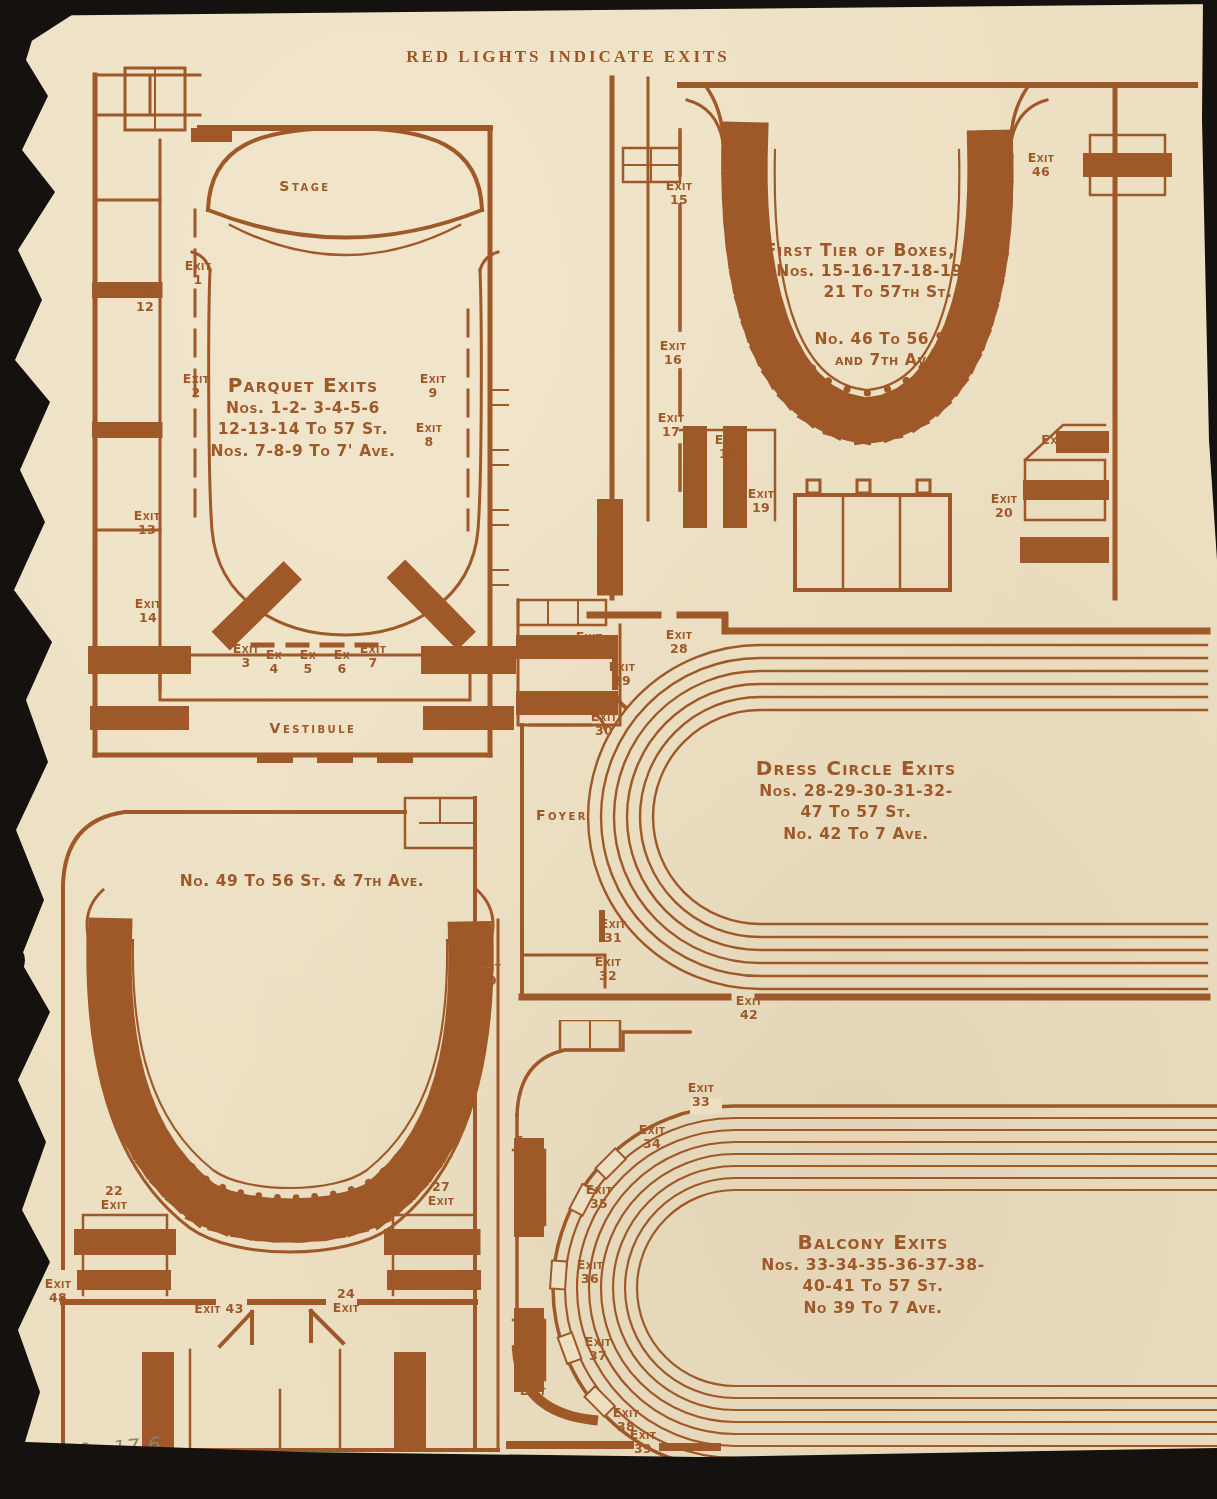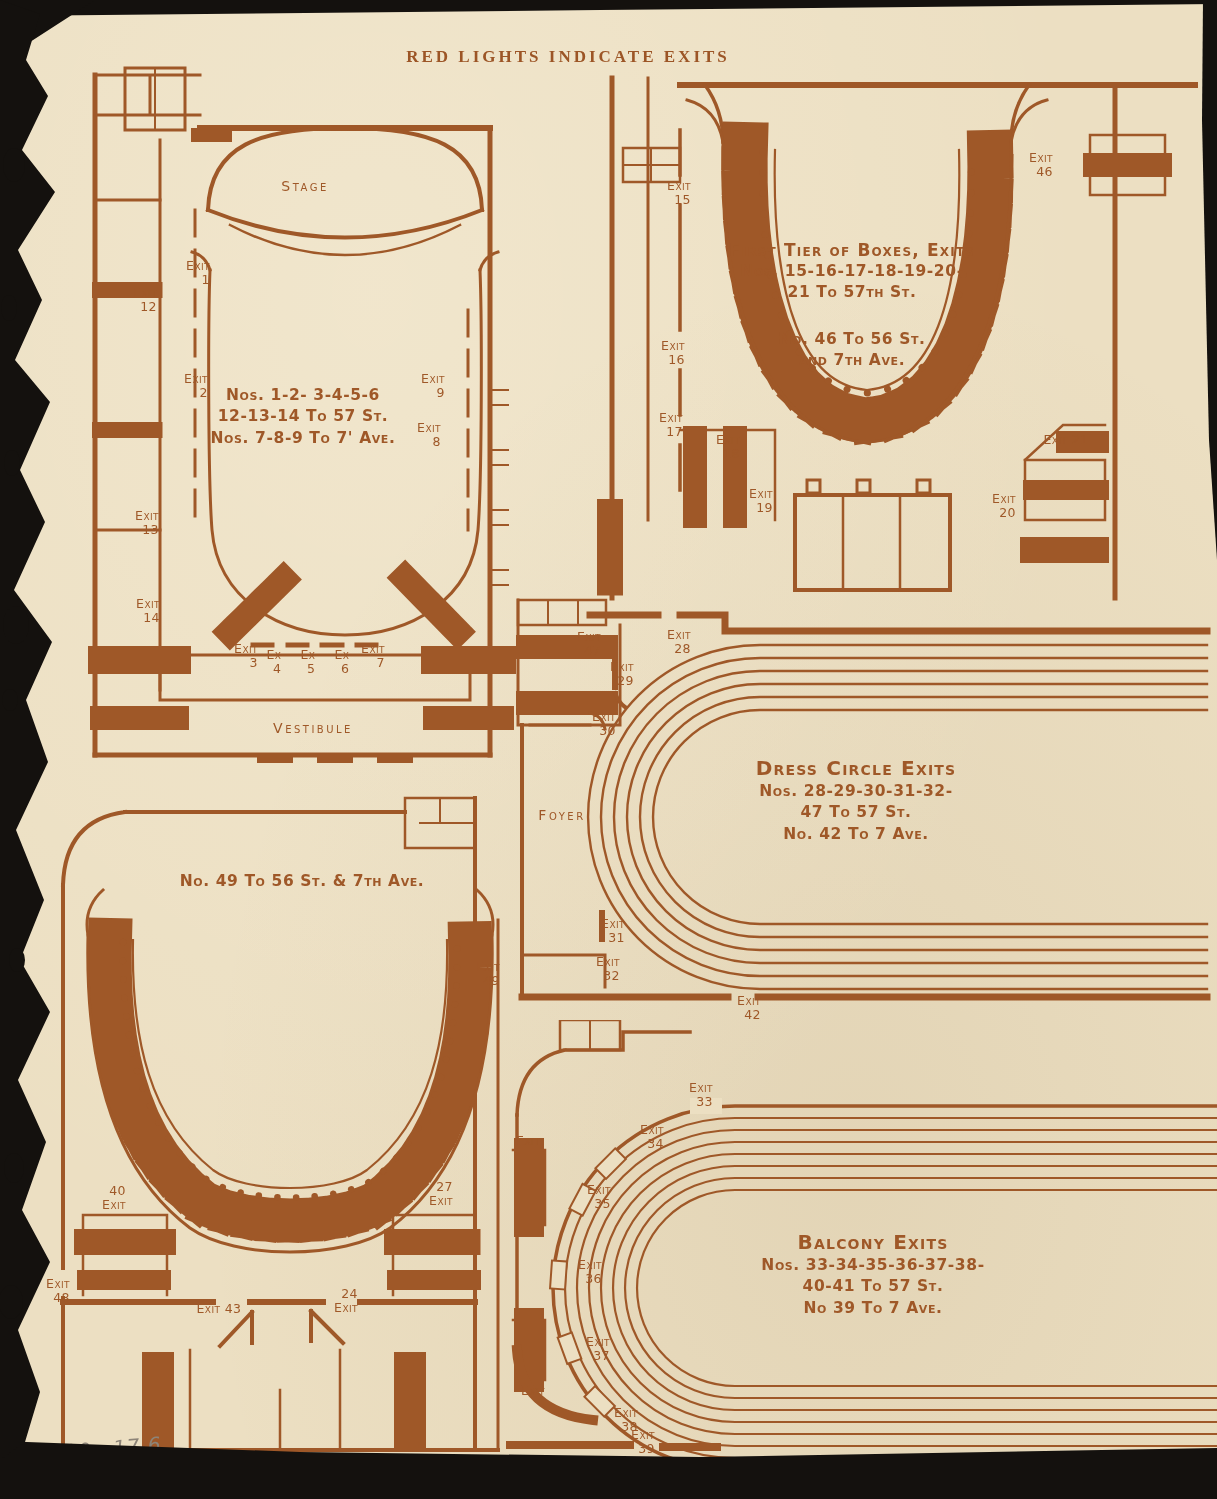--- a/index.html
+++ b/index.html
@@ -4,22 +4,22 @@
 <style>
   html,body{margin:0;padding:0;background:#14110e;}
   .canvas{position:relative;width:1217px;height:1499px;background:#fef9c3;overflow:hidden;
           font-family:"DejaVu Sans",sans-serif;}
   .paper{position:absolute;left:10px;top:4px;width:1207px;height:1455px;
          background:
            radial-gradient(ellipse at 30% 20%, rgba(255,250,235,.25), rgba(0,0,0,0) 60%),
            radial-gradient(ellipse at 70% 80%, rgba(120,90,40,.08), rgba(0,0,0,0) 55%),
            #ecdfc2;}
   svg.plan{position:absolute;}
-  .lbl{position:absolute;transform:translate(-50%,-50%);color:#9f5828;font-weight:normal;
-       font-variant:small-caps;white-space:pre-line;text-align:right;font-size:12.5px;
+  .lbl{position:absolute;transform:translate(-50%,-50%);color:#9f5828;font-weight:bold;
+       font-variant:small-caps;white-space:pre-line;text-align:center;font-size:12.5px;
        line-height:1.08;letter-spacing:.4px;}
   .big{font-size:14px;letter-spacing:2.5px;}
   .block{position:absolute;transform:translate(-50%,-50%);text-align:center;color:#9f5828;
          font-variant:small-caps;font-weight:bold;}
   .bt{font-size:20px;letter-spacing:1.2px;line-height:1.3;}
   .bl{font-size:15.5px;letter-spacing:.6px;line-height:1.38;}
   .gap{margin-top:25px;}
   .hdr{position:absolute;transform:translate(-50%,-50%);color:#9c5526;
        font-family:"Liberation Serif",serif;font-weight:bold;font-size:17px;
        letter-spacing:3px;white-space:nowrap;}
@@ -231,41 +231,42 @@
   <div class="lbl" style="left:274px;top:661px">Ex
 4</div>
   <div class="lbl" style="left:308px;top:661px">Ex
 5</div>
   <div class="lbl" style="left:342px;top:661px">Ex
 6</div>
   <div class="lbl" style="left:373px;top:655px">Exit
 7</div>
   <div class="lbl big" style="left:313px;top:729px">Vestibule</div>
   <div class="block" style="left:303px;top:417px;width:290px">
+    <div class="bt">Parquet Exits</div>
     <div class="bl">Nos. 1-2- 3-4-5-6</div>
     <div class="bl">12-13-14 To 57 St.</div>
     <div class="bl">Nos. 7-8-9 To 7' Ave.</div>
   </div>
 
   <div class="lbl" style="left:679px;top:192px">Exit
 15</div>
   <div class="lbl" style="left:673px;top:352px">Exit
 16</div>
   <div class="lbl" style="left:671px;top:424px">Exit
 17</div>
   <div class="lbl" style="left:728px;top:446px">Exit
 18</div>
   <div class="lbl" style="left:761px;top:500px">Exit
 19</div>
   <div class="lbl" style="left:1041px;top:164px">Exit
 46</div>
   <div class="lbl" style="left:1066px;top:440px">Exit 21</div>
   <div class="lbl" style="left:1004px;top:505px">Exit
 20</div>
-  <div class="block" style="left:852px;top:305px;width:290px">
+  <div class="block" style="left:888px;top:305px;width:290px">
     <div class="bt" style="font-size:17px">First Tier of Boxes, Exits</div>
     <div class="bl">Nos. 15-16-17-18-19-20-</div>
     <div class="bl">21 To 57th St.</div>
     <div class="bl gap">No. 46 To 56 St.</div>
     <div class="bl">and 7th Ave.</div>
   </div>
 
   <div class="lbl" style="left:589px;top:643px">Exit
 47</div>
   <div class="lbl" style="left:679px;top:641px">Exit
@@ -283,21 +284,21 @@
   <div class="lbl big" style="left:562px;top:816px">Foyer</div>
   <div class="block" style="left:856px;top:800px;width:300px">
     <div class="bt">Dress Circle Exits</div>
     <div class="bl">Nos. 28-29-30-31-32-</div>
     <div class="bl">47 To 57 St.</div>
     <div class="bl">No. 42 To 7 Ave.</div>
   </div>
 
   <div class="lbl" style="left:488px;top:973px">Exit
 49</div>
-  <div class="lbl" style="left:114px;top:1197px">40
+  <div class="lbl" style="left:114px;top:1197px">22
 Exit</div>
   <div class="lbl" style="left:441px;top:1193px">27
 Exit</div>
   <div class="lbl" style="left:58px;top:1290px">Exit
 48</div>
   <div class="lbl" style="left:219px;top:1309px">Exit 43</div>
   <div class="lbl" style="left:346px;top:1300px">24
 Exit</div>
   <div class="block" style="left:302px;top:882px;width:400px">
     <div class="bl">No. 49 To 56 St. &amp; 7th Ave.</div>

